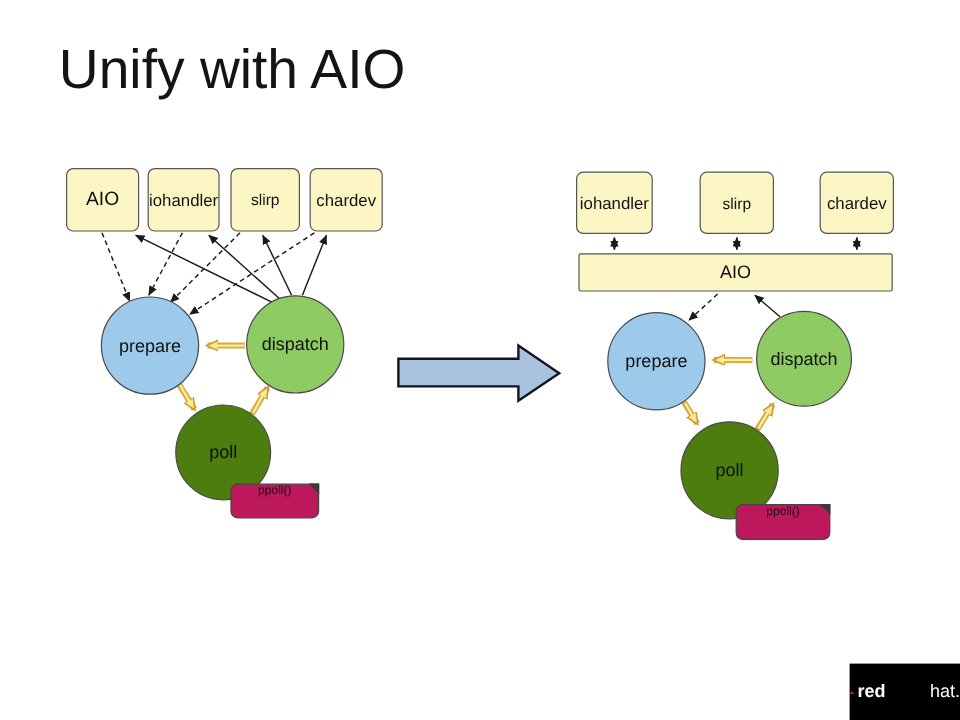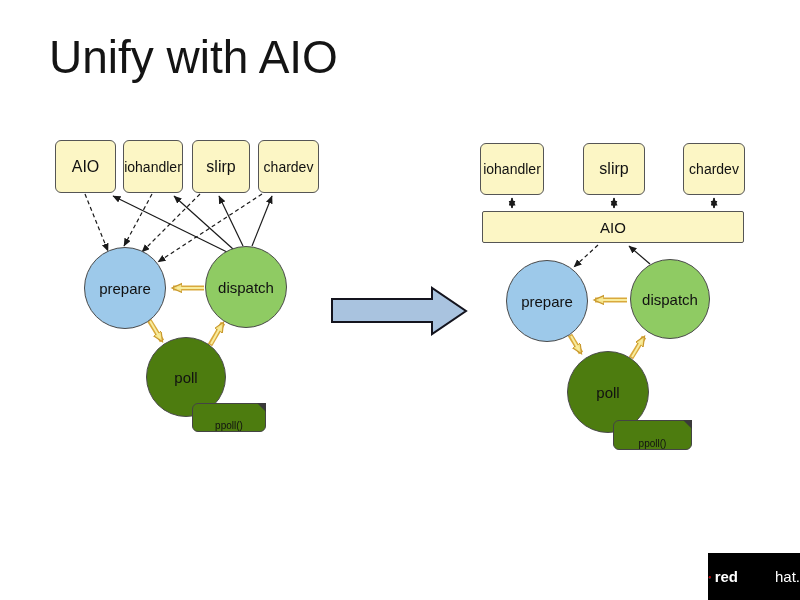--- a/index.html
+++ b/index.html
@@ -2,30 +2,30 @@
 <html><head>
 <meta charset="utf-8">
 <style>
   html,body{margin:0;padding:0;}
   .slide{position:relative;width:800px;height:600px;background:#ffffff;overflow:hidden;
          font-family:"Liberation Sans",sans-serif;color:#111;padding-left:12px;}
   .title{position:absolute;left:49px;top:30px;font-size:46px;font-weight:400;color:#141414;
          letter-spacing:0px;white-space:nowrap;}
   .arrows{position:absolute;left:0;top:0;width:800px;height:600px;pointer-events:none;}
   .box{position:absolute;background:#FCF6C5;border:1px solid #555;border-radius:6px;
-       display:flex;align-items:center;justify-content:center;font-size:16px;box-sizing:border-box;}
+       display:flex;align-items:center;justify-content:center;font-size:13px;box-sizing:border-box;}
   .bar{position:absolute;background:#FCF6C5;border:1px solid #555;border-radius:2px;
        display:flex;align-items:center;justify-content:center;font-size:15px;box-sizing:border-box;}
   .circle{position:absolute;border-radius:50%;border:1px solid #4a4a4a;box-sizing:border-box;
           display:flex;align-items:center;justify-content:center;font-size:15px;}
   .c-prepare{background:#9DC9EA;}
   .c-dispatch{background:#8FCB63;}
   .c-poll{background:#4d7c0f;}
-  .note{position:absolute;background:#4d7c0f;border:1px solid #444;border-radius:6px 0 6px 6px;
-        display:flex;align-items:flex-end;justify-content:center;font-size:10px;box-sizing:border-box;}
+  .note{position:absolute;background:#be185d;border:1px solid #444;border-radius:6px 0 6px 6px;
+        display:flex;align-items:flex-start;justify-content:center;font-size:10px;box-sizing:border-box;}
   .note .fold{position:absolute;top:-1px;right:-1px;width:0;height:0;
         border-top:9px solid #3a3a3a;border-left:9px solid transparent;}
   .logo{position:absolute;left:708px;top:553px;width:92px;height:47px;background:#000;
         display:flex;align-items:center;justify-content:center;gap:3px;}
   .logo .brand{color:#fff;font-size:15px;white-space:nowrap;}
   .logo .bold{font-weight:700;}
   .logo .reg{font-weight:400;margin-left:37px;}
   .logo .dot{font-weight:400;}
 </style>
 </head>

